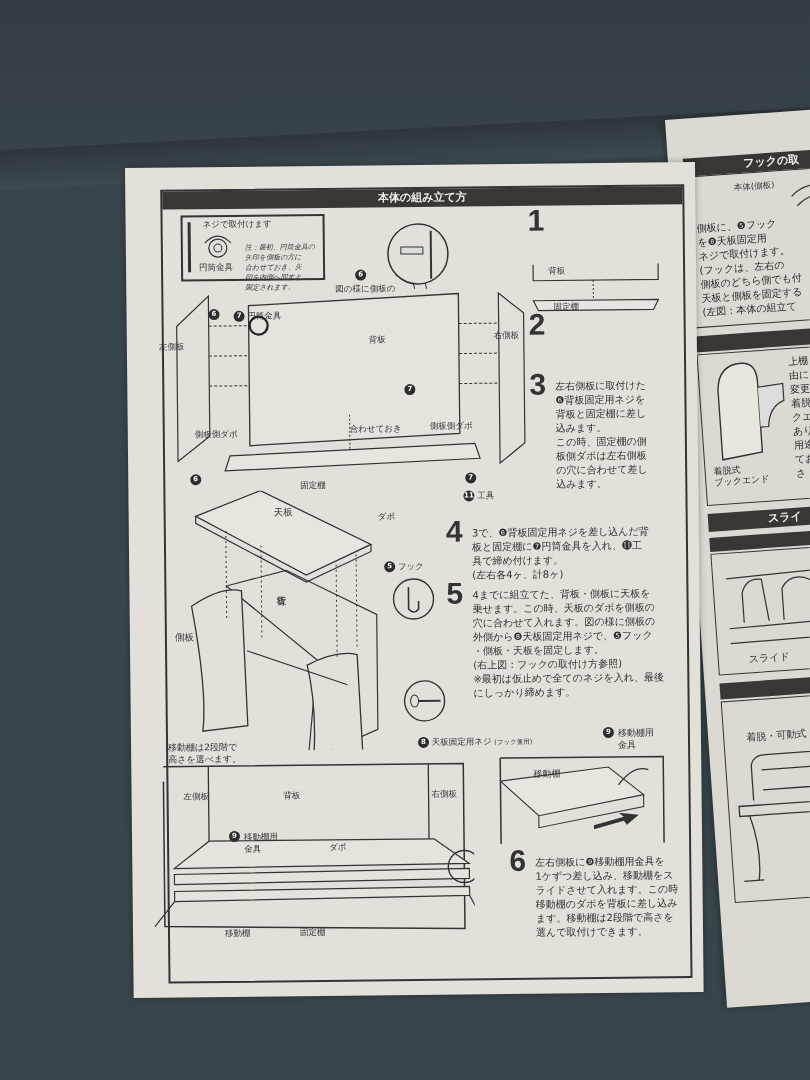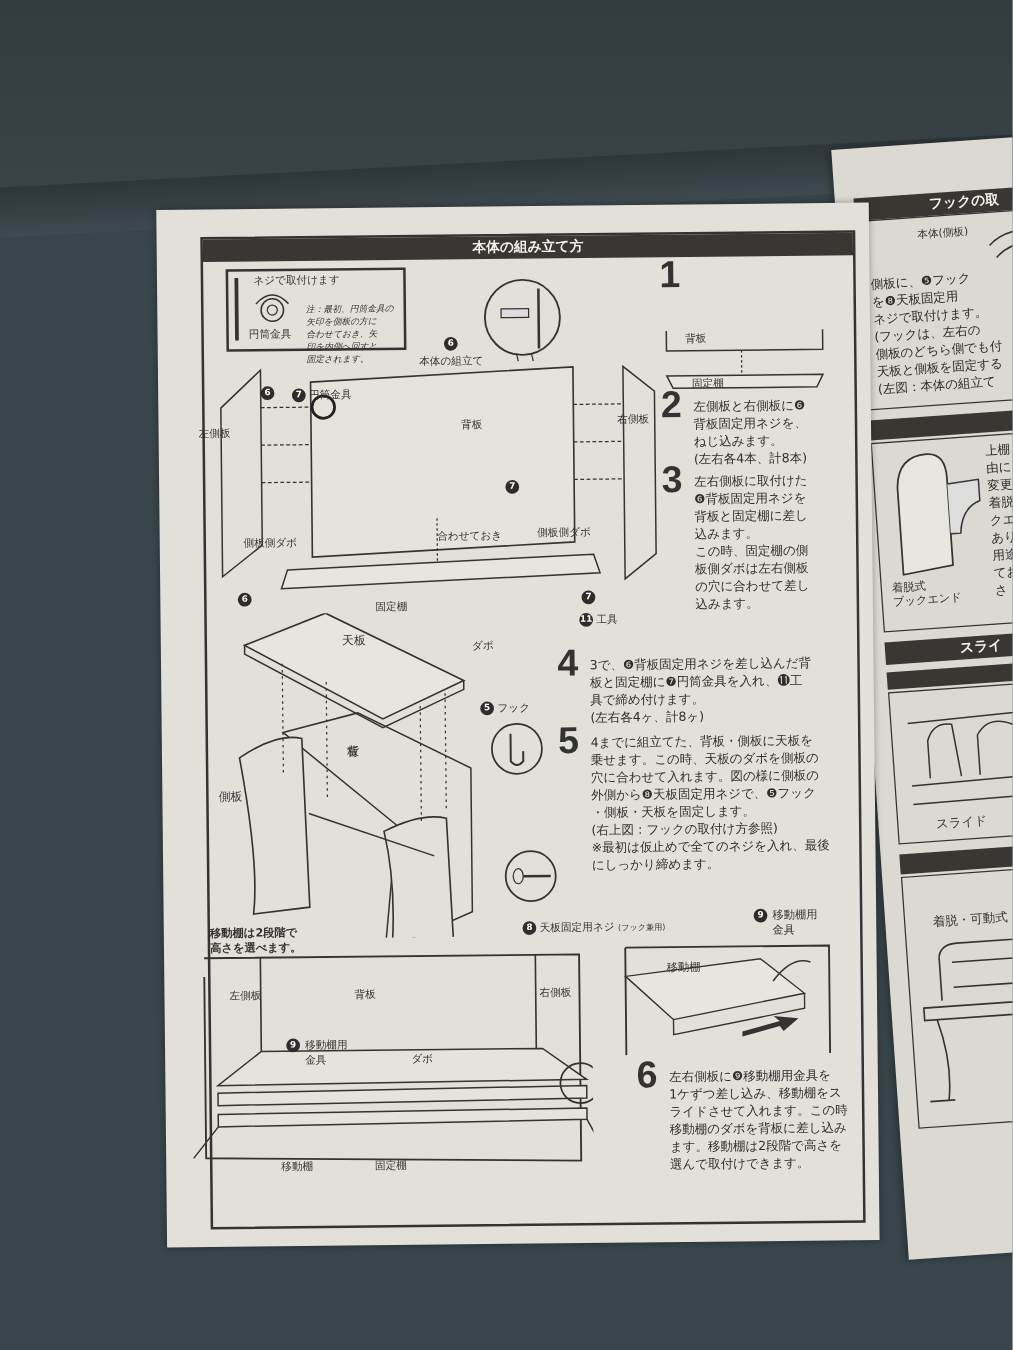--- a/index.html
+++ b/index.html
@@ -111,39 +111,35 @@
 
     <svg width="70" height="70" style="position:absolute;left:220px;top:30px;">
       <circle cx="35" cy="35" r="30" stroke="#333" fill="none" stroke-width="1.5"></circle>
       <line x1="48" y1="12" x2="48" y2="60" stroke="#333" stroke-width="2"></line>
       <rect x="18" y="28" width="22" height="7" stroke="#333" fill="#ddd"></rect>
       <path d="M42 64 L50 100 M30 64 L38 100" stroke="#333" fill="none"></path>
     </svg>
     <div class="lbl" style="left:192px;top:80px;">
       <span class="circ">6</span>
     </div>
-    <div class="lbl" style="left:172px;top:94px;">本体の組立て</div>
+    <div class="lbl" style="left:172px;top:94px;">図の様に側板の</div>
 
     <div class="step" style="left:365px;top:28px;">
       <span class="num">1</span>
     </div>
     <svg width="140" height="55" style="position:absolute;left:365px;top:75px;">
       <path d="M5 2 L5 18 L130 18 L130 2" stroke="#333" fill="none" stroke-width="1.2"></path>
       <line x1="65" y1="18" x2="65" y2="38" stroke="#333" stroke-dasharray="2,2"></line>
       <path d="M5 38 L130 38 L125 48 L10 48 Z" stroke="#333" fill="#e8e5df" stroke-width="1.2"></path>
     </svg>
     <div class="lbl" style="left:385px;top:78px;">背板</div>
     <div class="lbl" style="left:390px;top:114px;">固定棚</div>
 
     <div class="step" style="left:365px;top:132px;">
       <span class="num">2</span>
-      <div class="txt">左側板と右側板に❻
-背板固定用ネジを、
-ねじ込みます。
-(左右各4本、計8本)</div>
     </div>
 
     <div class="step" style="left:365px;top:192px;">
       <span class="num">3</span>
       <div class="txt">左右側板に取付けた
 ❻背板固定用ネジを
 背板と固定棚に差し
 込みます。
 この時、固定棚の側
 板側ダボは左右側板
@@ -225,21 +221,21 @@
       <div class="txt">4までに組立てた、背板・側板に天板を
 乗せます。この時、天板のダボを側板の
 穴に合わせて入れます。図の様に側板の
 外側から❽天板固定用ネジで、❺フック
 ・側板・天板を固定します。
 (右上図：フックの取付け方参照)
 ※最初は仮止めで全てのネジを入れ、最後
 にしっかり締めます。</div>
     </div>
 
-    <div class="lbl" style="left:0px;top:550px;font-size:9px;font-weight:bold;white-space:pre-line;line-height:12px;">移動棚は2段階で
+    <div class="lbl" style="left:0px;top:550px;font-size:9px;font-weight:normal;white-space:pre-line;line-height:12px;">移動棚は2段階で
 高さを選べます。</div>
     <svg width="330" height="200" style="position:absolute;left:-25px;top:555px;">
       <path d="M20 35 L20 180 L320 185 L320 20 L20 20" stroke="#333" fill="none" stroke-width="1.5"></path>
       <path d="M65 20 L65 95 M285 20 L285 95" stroke="#333" stroke-width="1.3"></path>
       <path d="M65 95 L290 95 L325 120 L30 122 Z" stroke="#333" fill="#e6e3dd" stroke-width="1.2"></path>
       <path d="M30 128 L325 125 L325 135 L30 138 Z" stroke="#333" fill="#e6e3dd" stroke-width="1.2"></path>
       <path d="M30 145 L325 143 L325 152 L30 155 Z" stroke="#333" fill="#e6e3dd" stroke-width="1.2"></path>
       <path d="M30 155 L10 180 M325 152 L340 180" stroke="#333" stroke-width="1.2"></path>
       <circle cx="320" cy="123" r="16" stroke="#333" fill="none" stroke-width="1.4"></circle>
     </svg>

